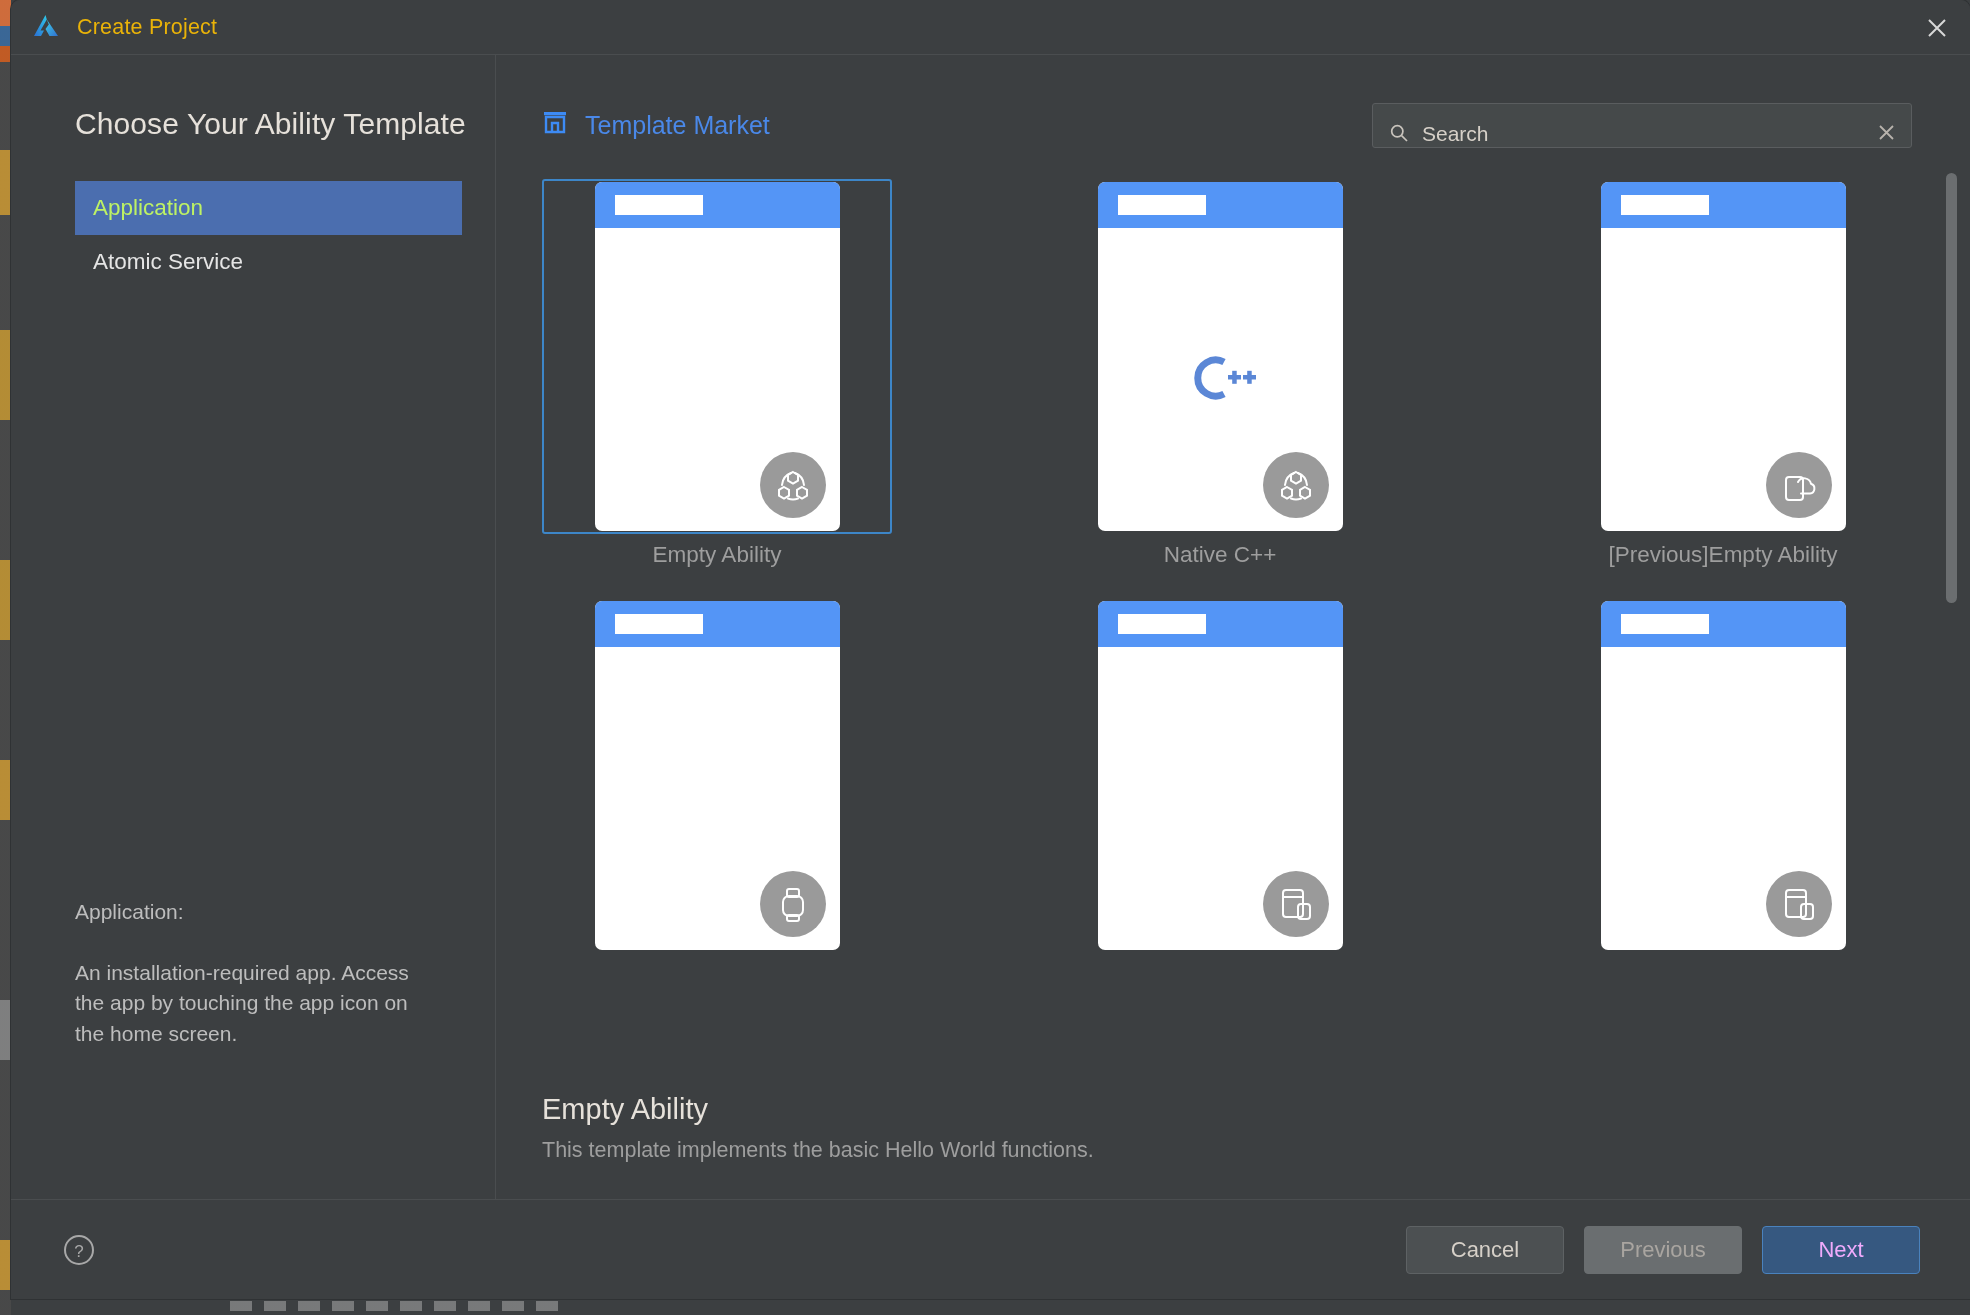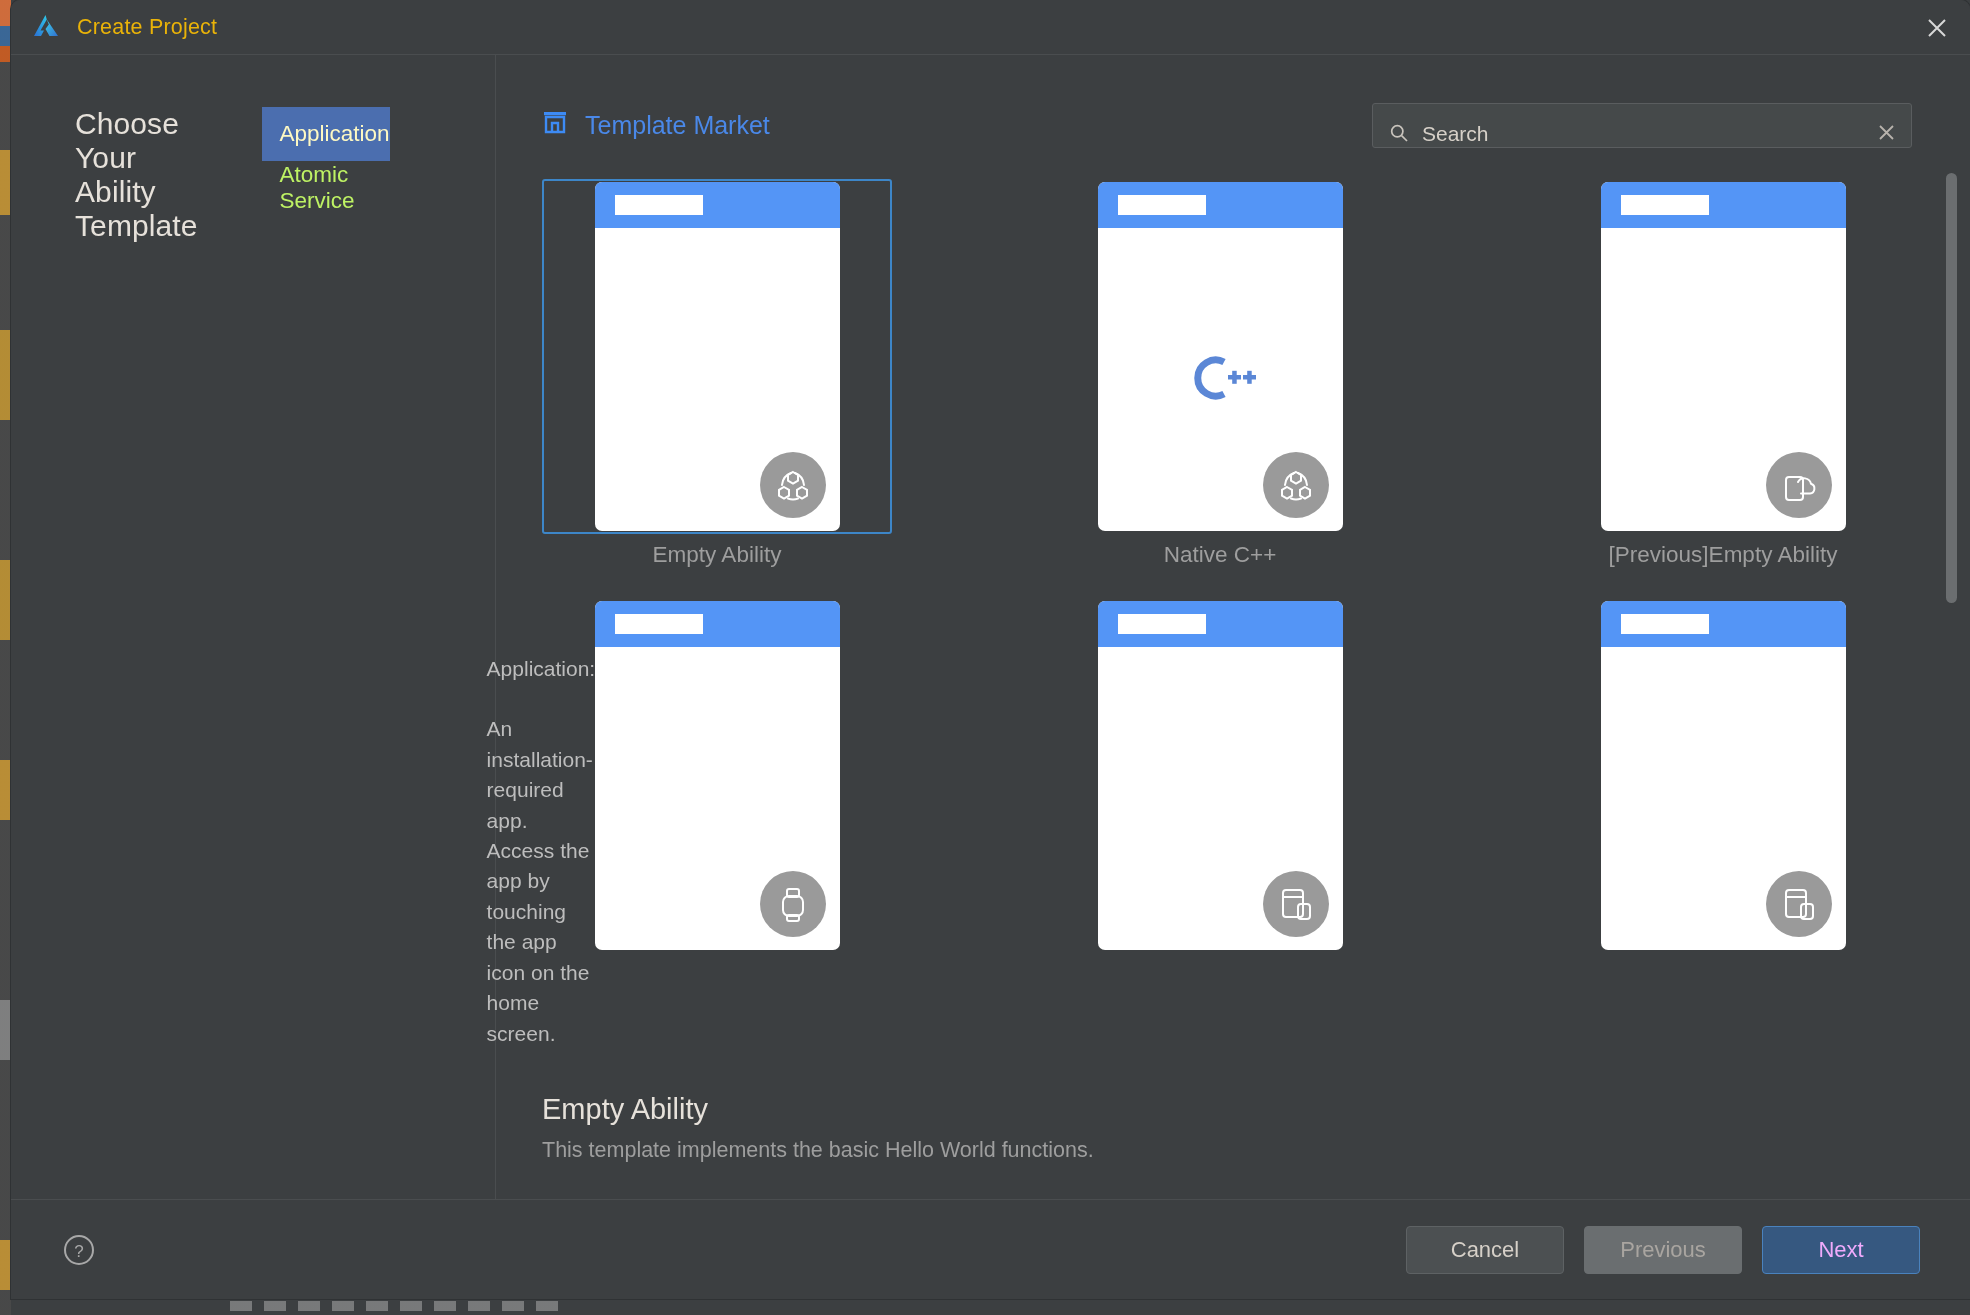--- a/index.html
+++ b/index.html
@@ -79,34 +79,34 @@
   .close-btn svg { display: block; }
 
   
   .dlg-body { flex: 1 1 auto; display: flex; min-height: 0; position: relative; }
 
   
   .left-pane {
     width: 485px; flex: 0 0 485px;
     border-right: 1px solid #4a4d4f;
     padding: 52px 0 0 0;
-    display: flex; flex-direction: row;
+    display: flex; flex-direction: column;
     position: relative;
   }
   .heading {
     color: #e6e1da; font-size: 30px; font-weight: 400;
     padding: 0 0 0 64px; margin-bottom: 40px; letter-spacing: .1px;
   }
   .cat-list { padding: 0 33px 0 64px; }
   .cat-item {
     height: 54px; display: flex; align-items: center;
-    color: #bef264; font-size: 22.5px; padding-left: 18px;
+    color: #e5e5e5; font-size: 22.5px; padding-left: 18px;
     cursor: pointer; user-select: none;
   }
-  .cat-item.active { background: #4b6eaf; color: #fef9c3; }
+  .cat-item.active { background: #4b6eaf; color: #bef264; }
 
   .pane-desc {
     margin-top: auto; padding: 0 64px 150px 64px;
     color: #bdbdbd; font-size: 21px; line-height: 1.45;
   }
   .pane-desc .d-title { margin-bottom: 30px; }
   .pane-desc .d-body { max-width: 380px; }
 
   
   .right-pane {

